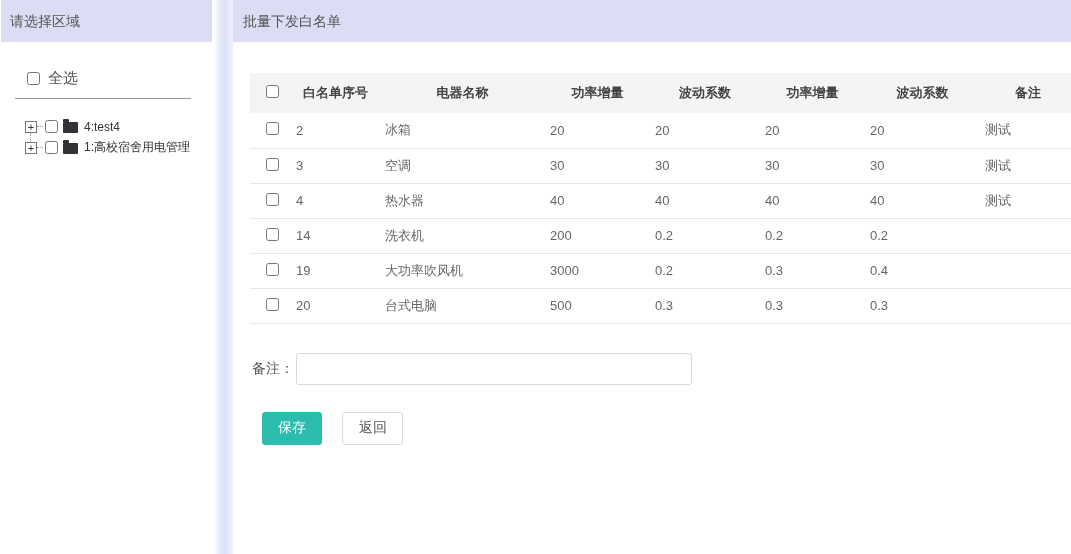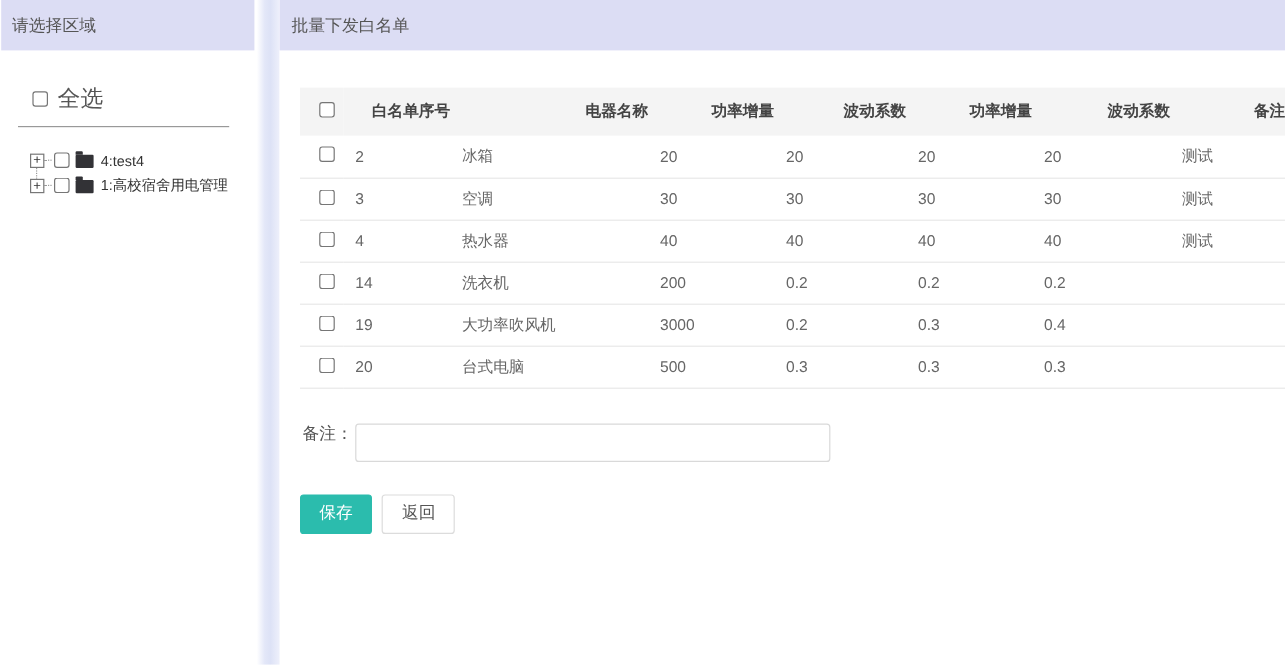--- a/index.html
+++ b/index.html
@@ -21,21 +21,21 @@
     background:#dcddf4;
     font-size:14px; color:#555;
     padding-left:9px;
     white-space:nowrap;
   }
   .select-all-row {
     display:flex; align-items:center;
     margin:27px 0 0 26px;
     gap:8px;
   }
-  .select-all-row label { font-size:19px; color:#555; }
+  .select-all-row label { font-size:15px; color:#555; }
   input[type="checkbox"] {
     width:13px; height:13px;
     accent-color:#f0f0f0;
     cursor:pointer;
     flex:0 0 auto;
   }
   .sidebar-divider {
     border:0; border-top:1px solid #999;
     margin:10px 21px 0 14px;
   }
@@ -109,36 +109,36 @@
   col.c-index { width:89px; }
   col.c-name  { width:165px; }
   col.c-power { width:105px; }
   col.c-fluct1{ width:110px; }
   col.c-factor{ width:105px; }
   col.c-fluct2{ width:115px; }
   thead th {
     background:#f4f4f4;
     height:40px;
     font-size:13px; font-weight:bold; color:#444;
-    text-align:right;
+    text-align:center;
     padding-left:10px;
   }
   thead th.check-cell, tbody td.check-cell {
     padding-left:16px; text-align:left;
   }
   tbody td {
     height:35px;
     font-size:13px; color:#666;
     border-bottom:1px solid #e8e8e8;
     padding-left:10px;
     white-space:nowrap; overflow:hidden;
   }
   
   .remark-row {
-    display:flex; align-items:flex-start;
+    display:flex; align-items:center;
     margin:29px 0 0 19px;
   }
   .remark-label { font-size:14px; color:#555; flex:0 0 auto; }
   .remark-input {
     width:396px; height:32px;
     border:1px solid #d9d9d9;
     border-radius:3px;
     margin-left:2px;
     padding:0 8px;
     font-size:13px; color:#555;
@@ -148,20 +148,21 @@
     display:flex; align-items:center; gap:8px;
     margin:27px 0 0 17px;
   }
   .btn {
     height:33px;
     font-size:14px;
     border-radius:3px;
     cursor:pointer;
     padding:0 15px;
     font-family:inherit;
+    margin-left:12px;
   }
   .btn-save {
     background:#2bbcad; color:#ffffff; border:1px solid #2bbcad;
   }
   .btn-back {
     background:#ffffff; color:#555; border:1px solid #dcdcdc;padding-left:16px;
   }
 </style>
 </head>
 <body>

